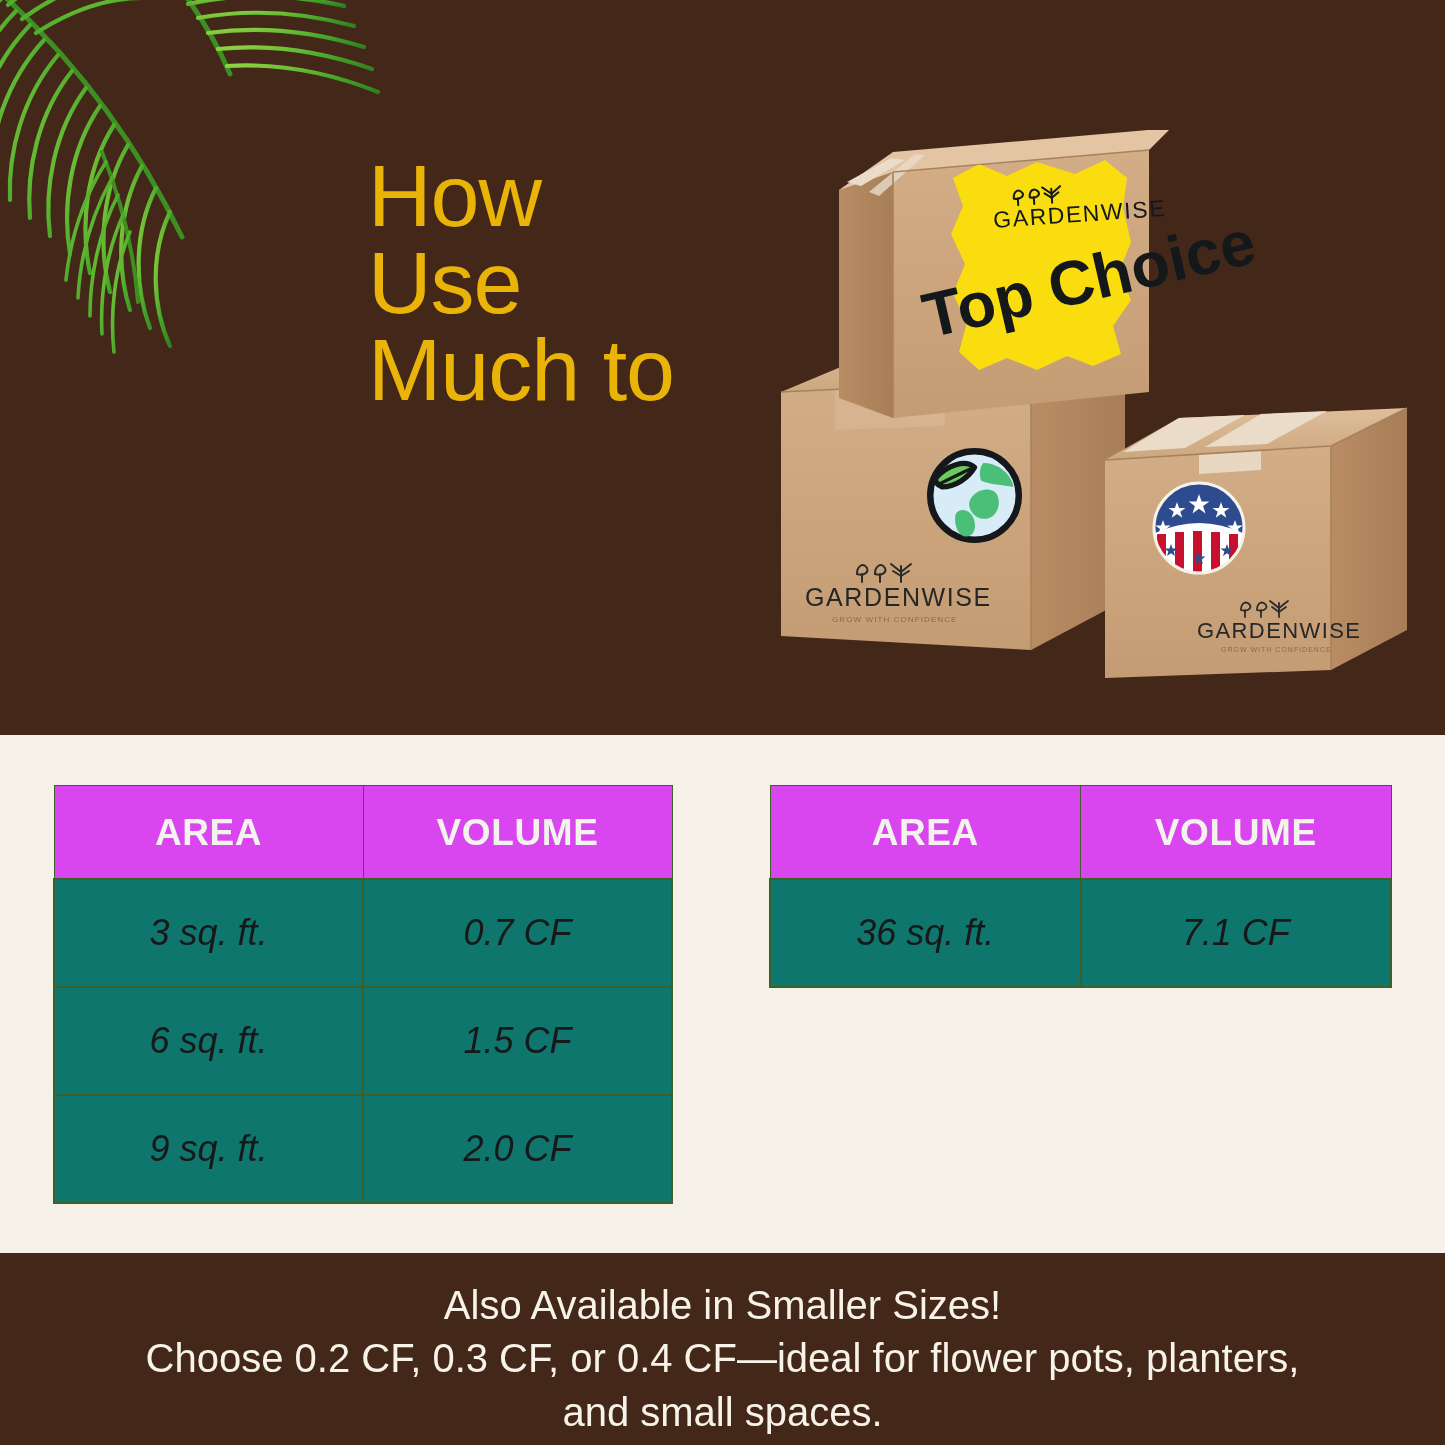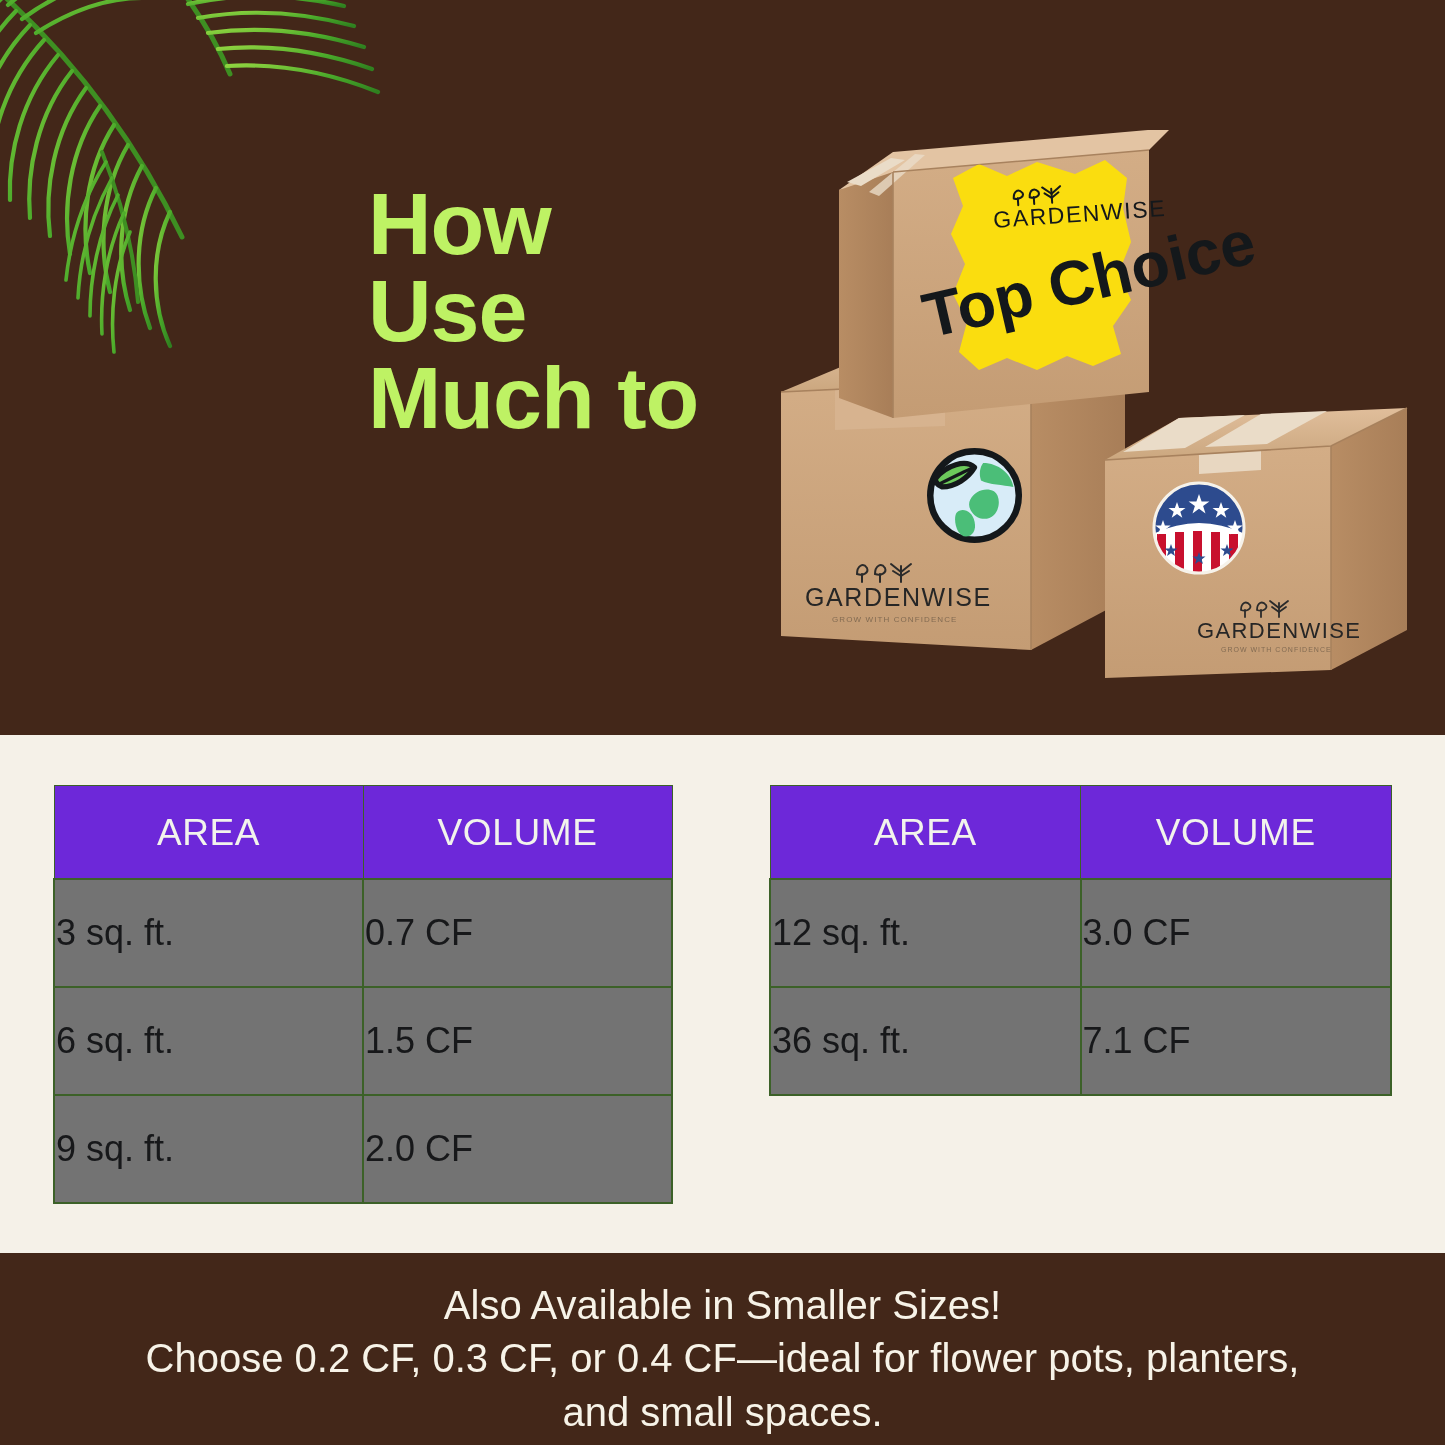--- a/index.html
+++ b/index.html
@@ -12,24 +12,24 @@
   }
   .page{position:relative;width:1445px;height:1445px;overflow:hidden;}
 
   
   .hero{
     position:absolute;left:0;top:0;width:1445px;height:735px;
     background:#432719;
     overflow:hidden;
   }
   .hero-title{
-    position:absolute;left:368px;top:180px;width:420px;
-    color:#bef264;
+    position:absolute;left:368px;top:152px;width:420px;
+    color:#eab308;
     font-size:88px;line-height:0.99;
-    font-weight:700;letter-spacing:-1px;
+    font-weight:400;letter-spacing:-1px;
     font-family:"Liberation Sans", sans-serif;
   }
   .hero-title .ln{display:block;}
 
   
   .palm{position:absolute;left:-18px;top:-38px;width:420px;height:400px;}
 
   
   .boxes{position:absolute;left:775px;top:130px;width:640px;height:560px;}
 
@@ -39,32 +39,34 @@
     background:#F5F1E8;
   }
   .tbl{
     position:absolute;top:50px;
     border-collapse:collapse;
     table-layout:fixed;
   }
   .tbl.left{left:53px;width:620px;}
   .tbl.right{left:769px;width:623px;}
   .tbl th{
-    background:#6d28d9;color:#F2F3EC;
-    font-size:37px;font-weight:400;
+    background:#d946ef;color:#F2F3EC;
+    font-size:37px;font-weight:700;
     letter-spacing:0.6px;
     padding:26px 0 24px 0;
     text-align:center;
     border:1px solid #3C6128;
   }
   .tbl td{
-    background:#737373;color:#17181A;
+    background:#0f766e;color:#17181A;
     font-size:36px;font-weight:400;
+    text-align:center;
     height:104px;
     border:2px solid #3C6128;
+    font-style:italic;
   }
 
   
   .footer{
     position:absolute;left:0;top:1253px;width:1445px;height:192px;
     background:#432719;
     display:flex;align-items:center;justify-content:center;
   }
   .footer-inner{
     width:1380px;text-align:center;color:#F7F3E8;
@@ -358,24 +360,20 @@
 
     <table class="tbl right">
       <thead>
         <tr>
           <th>AREA</th>
           <th>VOLUME</th>
         </tr>
       </thead>
       <tbody>
         <tr>
-          <td>12 sq. ft.</td>
-          <td>3.0 CF</td>
-        </tr>
-        <tr>
           <td>36 sq. ft.</td>
           <td>7.1 CF</td>
         </tr>
       </tbody>
     </table>
   </div>
 
   <div class="footer">
     <div class="footer-inner">
       <span class="l1">Also Available in Smaller Sizes!</span>

